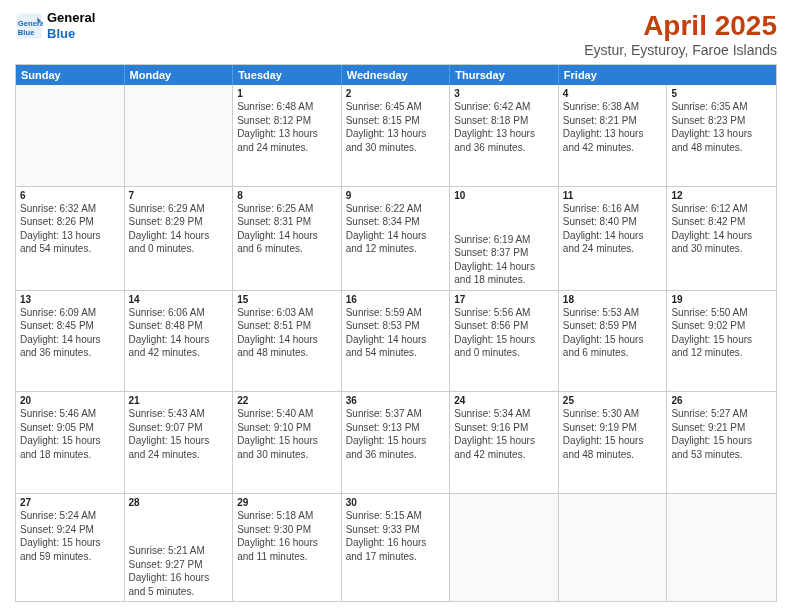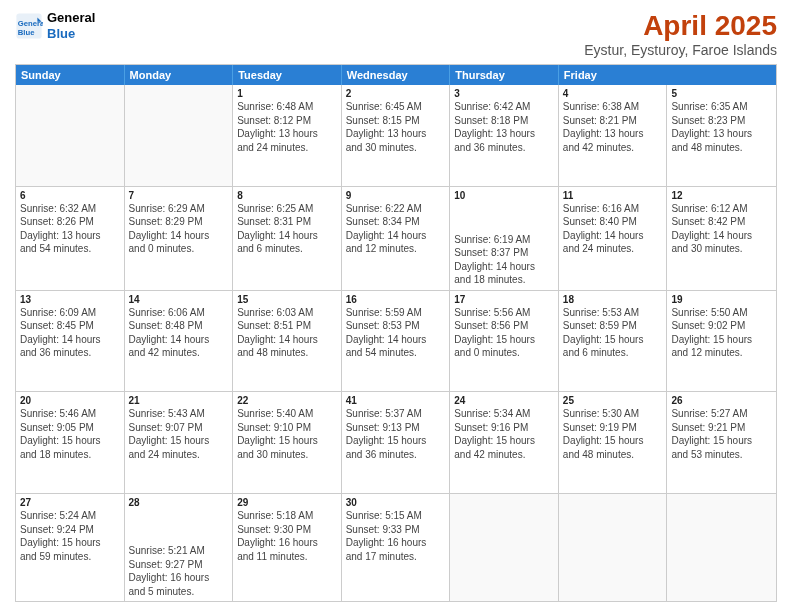--- a/index.html
+++ b/index.html
@@ -288,21 +288,21 @@
 and 24 minutes.</div>
           </div>
           <div class="cal-cell">
             <div class="day-num">22</div>
             <div class="day-info" style="white-space: pre-line;">Sunrise: 5:40 AM
 Sunset: 9:10 PM
 Daylight: 15 hours
 and 30 minutes.</div>
           </div>
           <div class="cal-cell">
-            <div class="day-num">41</div>
+            <div class="day-num">36</div>
             <div class="day-info" style="white-space: pre-line;">Sunrise: 5:37 AM
 Sunset: 9:13 PM
 Daylight: 15 hours
 and 36 minutes.</div>
           </div>
           <div class="cal-cell">
             <div class="day-num">24</div>
             <div class="day-info" style="white-space: pre-line;">Sunrise: 5:34 AM
 Sunset: 9:16 PM
 Daylight: 15 hours

